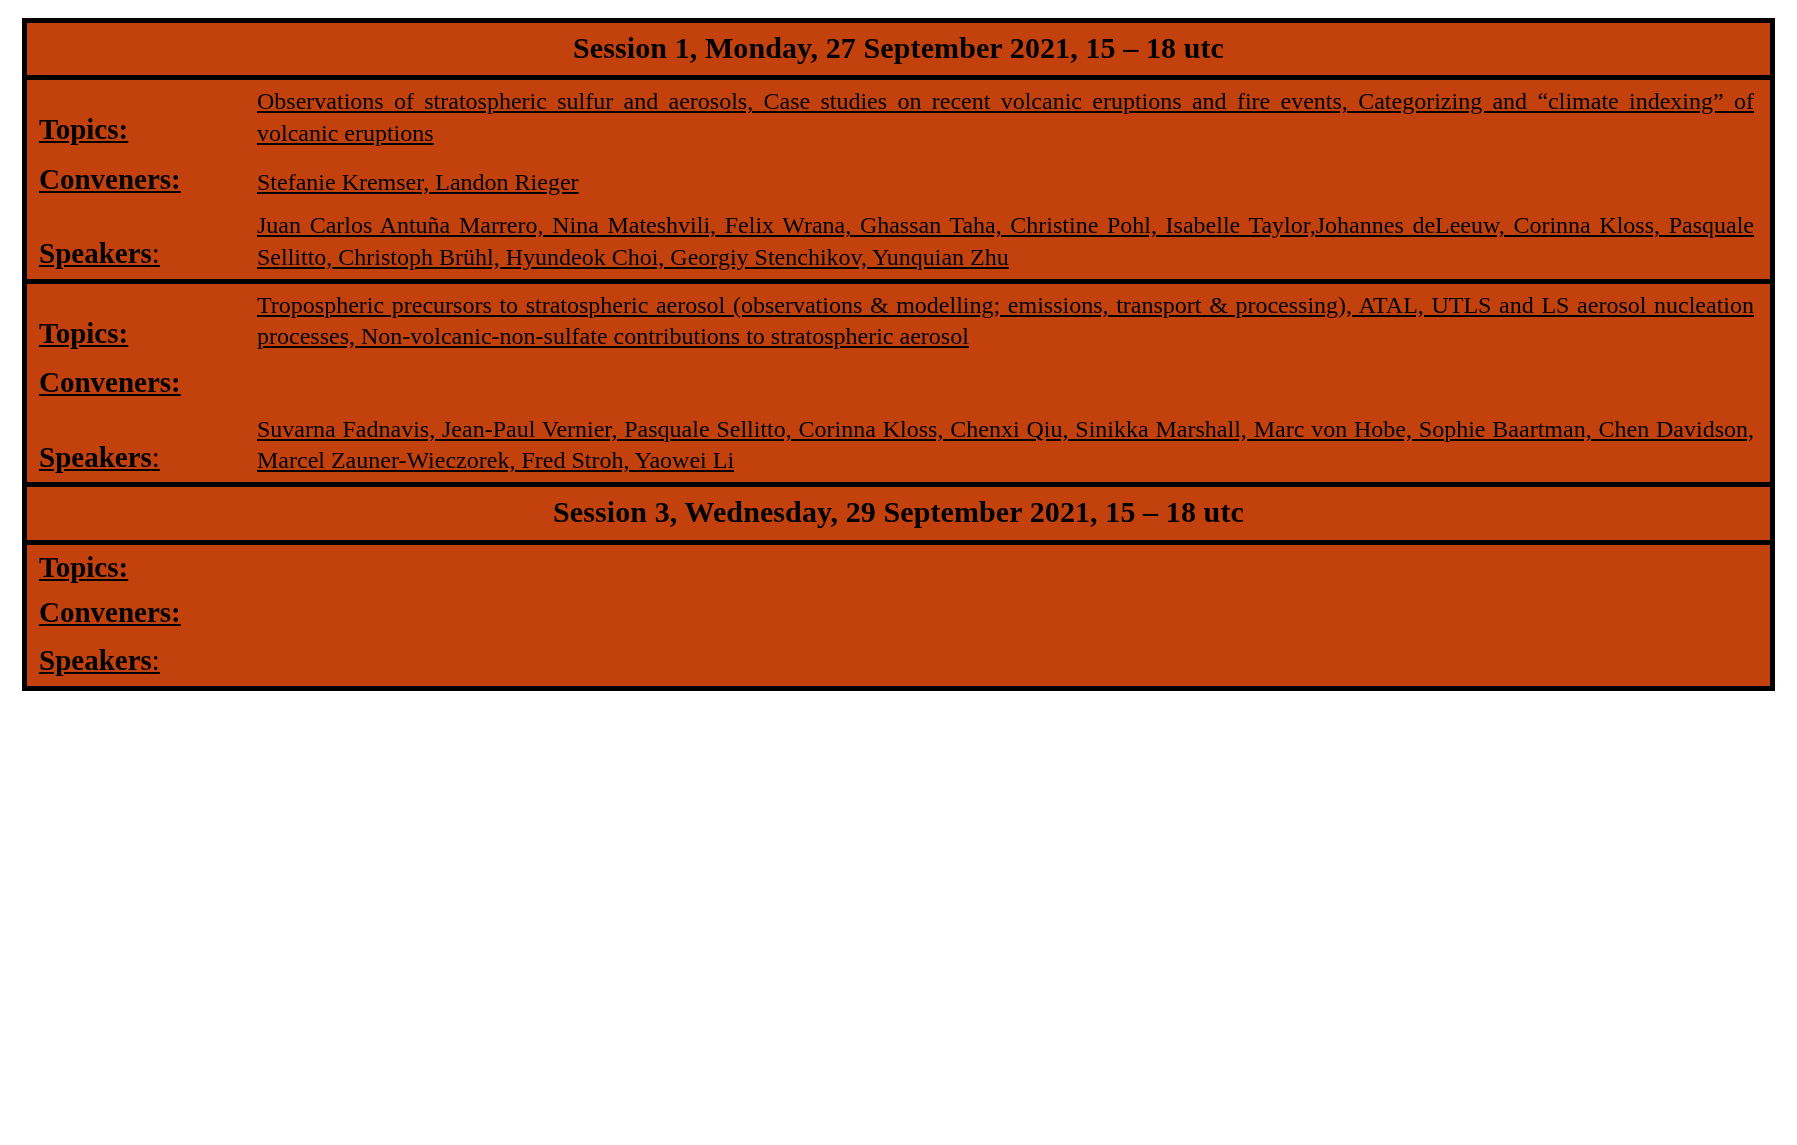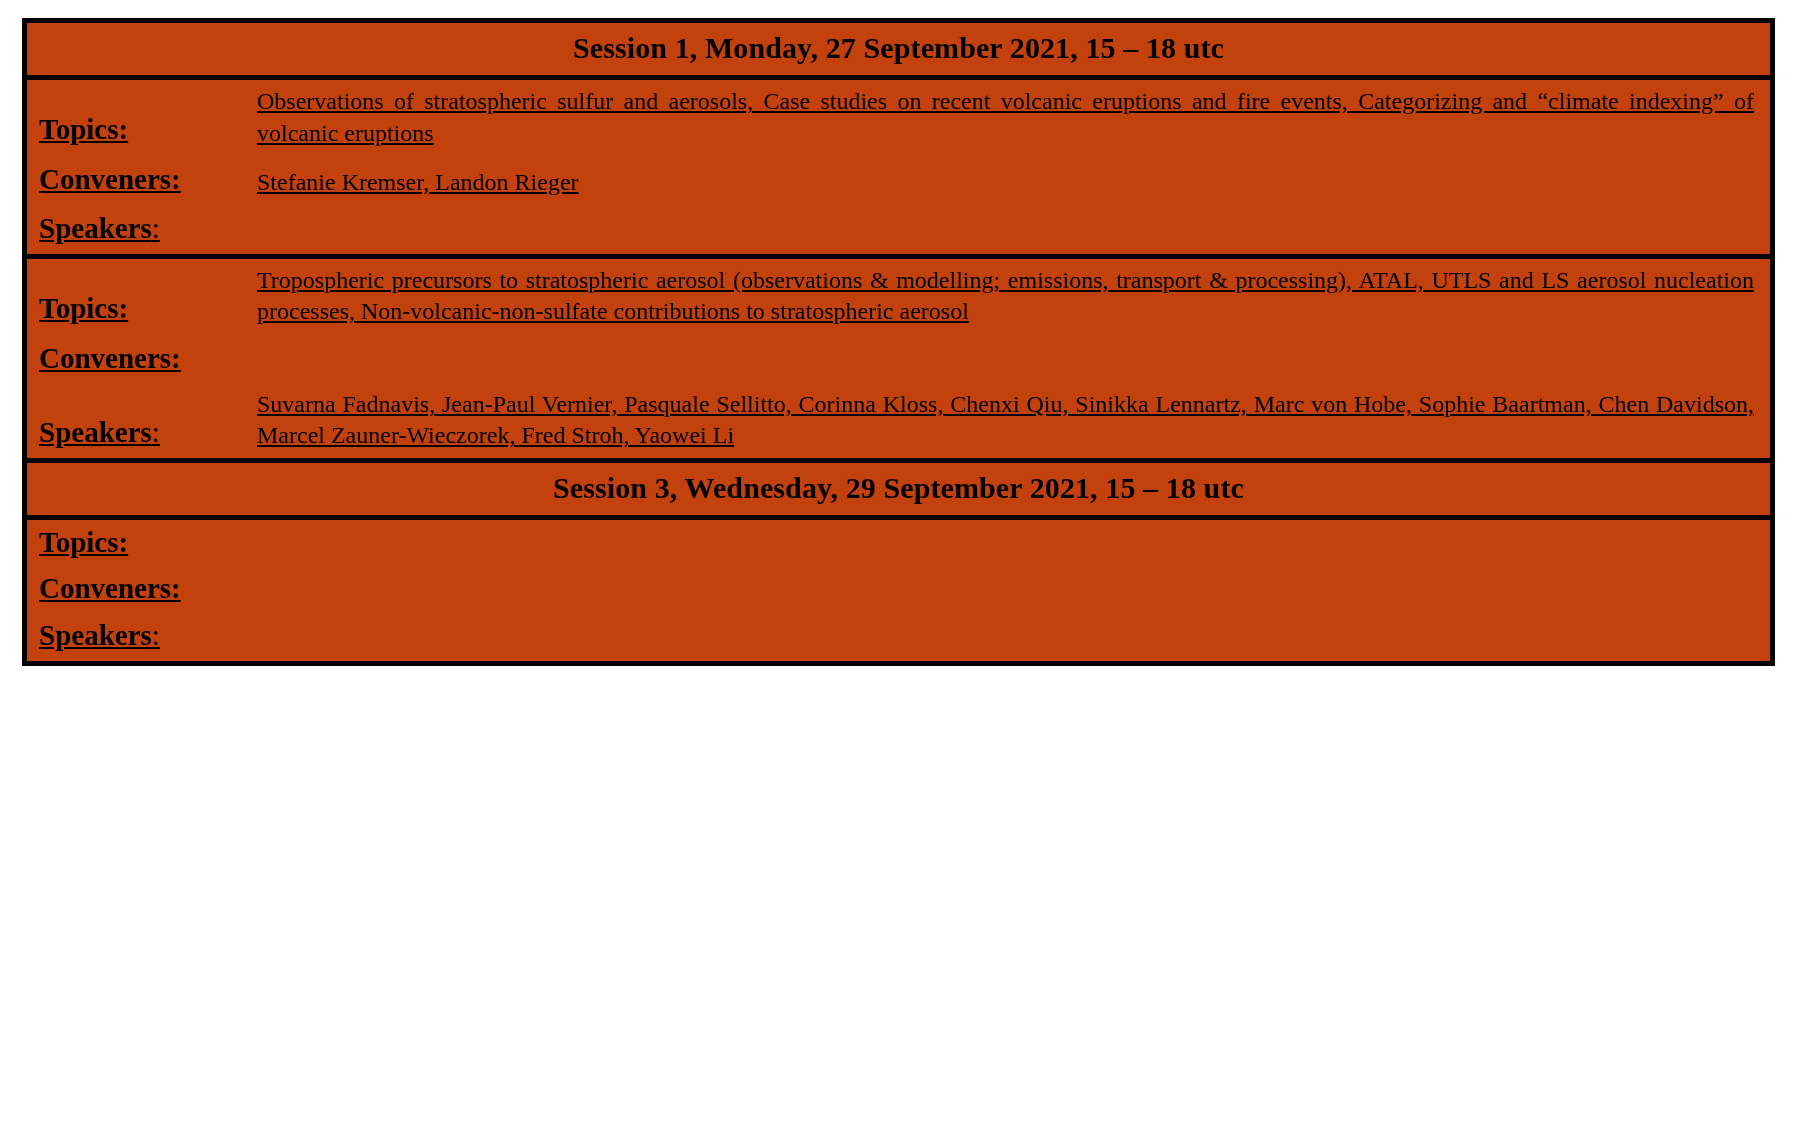--- a/index.html
+++ b/index.html
@@ -86,34 +86,35 @@
       <div class="row">
         <div class="label"><b>Topics:</b></div>
         <div class="value">Observations of stratospheric sulfur and aerosols,  Case studies on recent volcanic eruptions and fire events,  Categorizing and “climate indexing” of volcanic eruptions</div>
       </div>
       <div class="row">
         <div class="label"><b>Conveners:</b></div>
         <div class="value nojust">Stefanie Kremser, Landon Rieger</div>
       </div>
       <div class="row">
         <div class="label"><b>Speakers</b><span>:</span></div>
+        <div class="value">Juan Carlos Antuña Marrero, Nina Mateshvili, Felix Wrana, Ghassan Taha, Christine Pohl, Isabelle Taylor,Johannes deLeeuw, Corinna Kloss, Pasquale Sellitto, Christoph Brühl, Hyundeok Choi, Georgiy Stenchikov, Yunquian Zhu</div>
       </div>
     </div>
 
     <div class="session-block">
       <div class="row">
         <div class="label"><b>Topics:</b></div>
         <div class="value">Tropospheric precursors to stratospheric aerosol (observations &amp; modelling; emissions, transport &amp; processing),  ATAL,  UTLS and LS aerosol nucleation processes,  Non-volcanic-non-sulfate contributions to stratospheric aerosol</div>
       </div>
       <div class="row">
         <div class="label"><b>Conveners:</b></div>
       </div>
       <div class="row">
         <div class="label"><b>Speakers</b><span>:</span></div>
-        <div class="value">Suvarna Fadnavis, Jean-Paul Vernier, Pasquale Sellitto, Corinna Kloss, Chenxi Qiu, Sinikka Lennartz, Marc von Hobe, Sophie Baartman, Chen Davidson, Marcel Zauner-Wieczorek, Fred Stroh, Yaowei Li</div>
+        <div class="value">Suvarna Fadnavis, Jean-Paul Vernier, Pasquale Sellitto, Corinna Kloss, Chenxi Qiu, Sinikka Marshall, Marc von Hobe, Sophie Baartman, Chen Davidson, Marcel Zauner-Wieczorek, Fred Stroh, Yaowei Li</div>
       </div>
     </div>
 
     <div class="session-block">
       <div class="session-header">Session 3, Wednesday, 29 September 2021, 15 – 18 utc</div>
       <div class="row tight">
         <div class="label"><b>Topics:</b></div>
       </div>
       <div class="row tight">
         <div class="label"><b>Conveners:</b></div>

